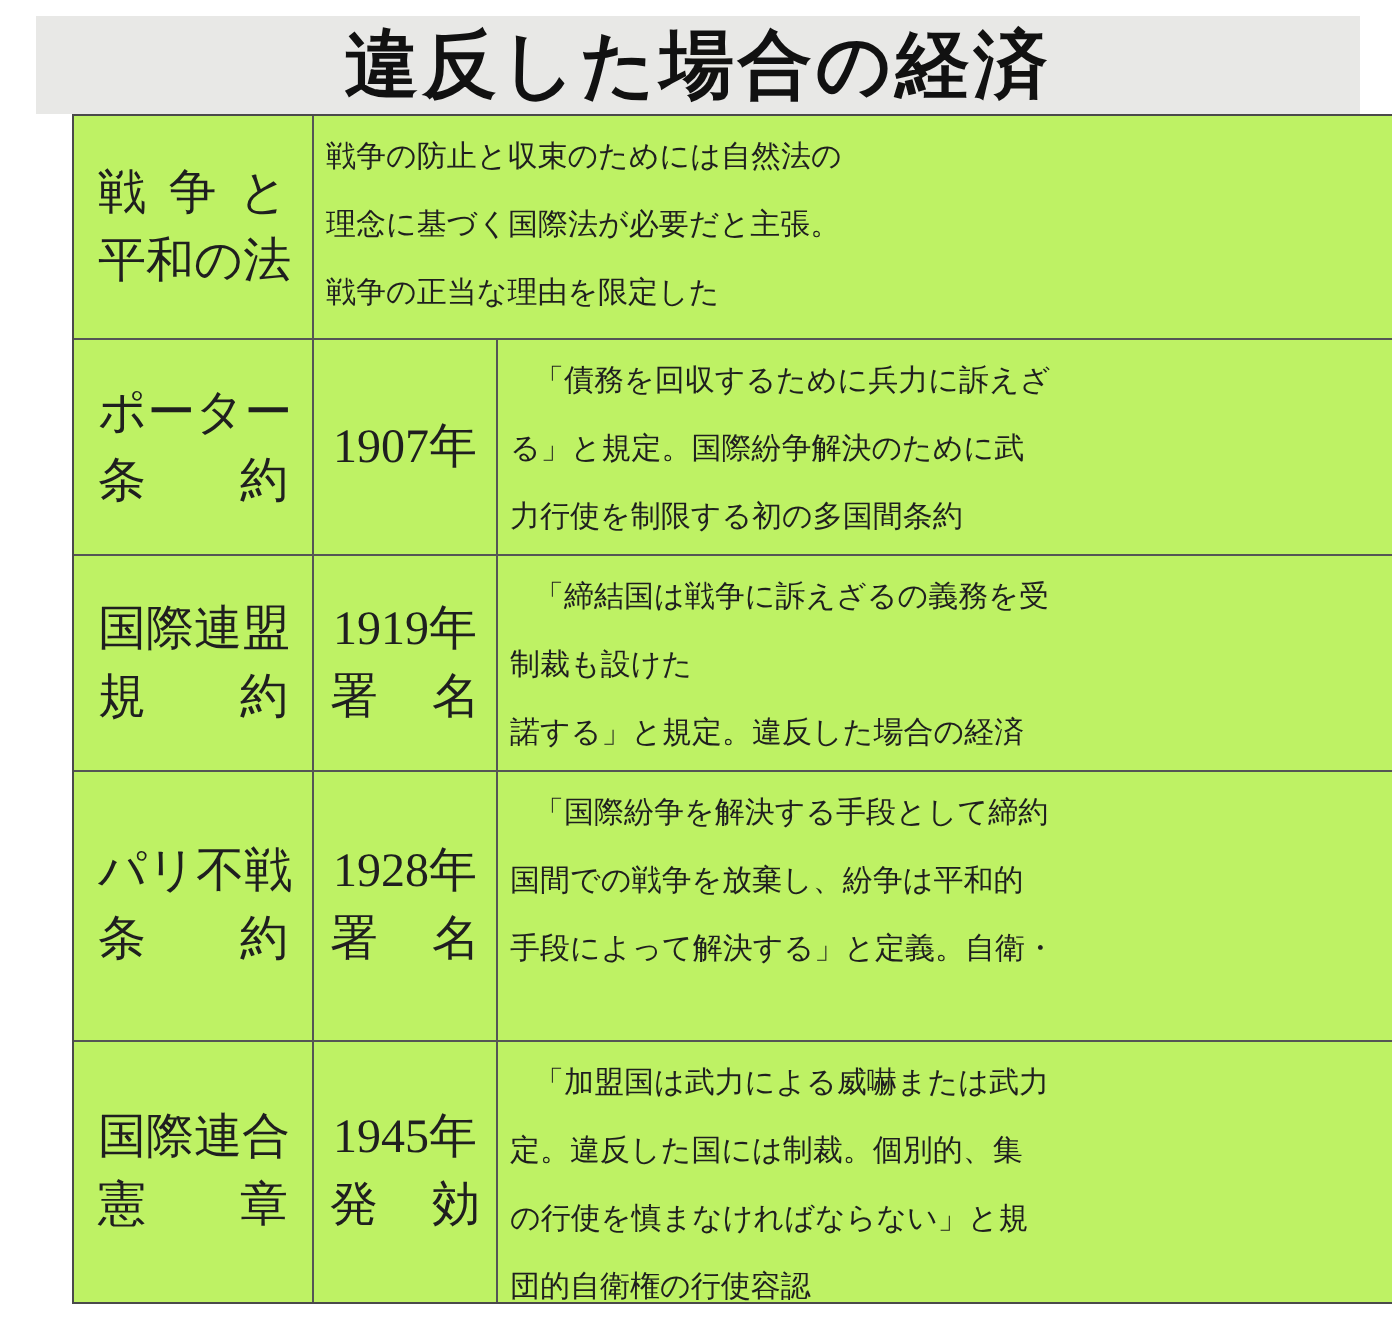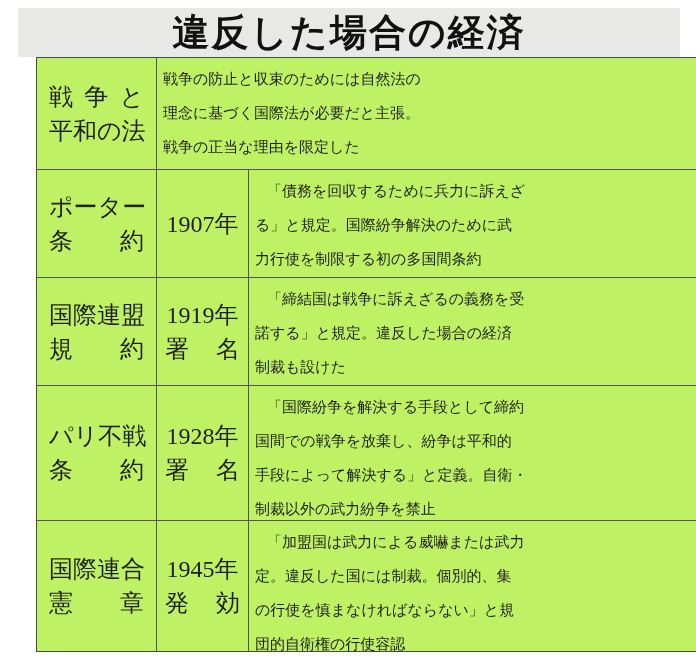--- a/index.html
+++ b/index.html
@@ -140,39 +140,38 @@
       <div class="cell name">
         <div class="jline">国際連盟</div>
         <div class="jline">規約</div>
       </div>
       <div class="cell year">
         <div class="yline-center">1919年</div>
         <div class="jline">署名</div>
       </div>
       <div class="cell desc">
         <div class="dline ind">「締結国は戦争に訴えざるの義務を受</div>
+        <div class="dline">制裁も設けた</div>
         <div class="dline">諾する」と規定。違反した場合の経済</div>
-        <div class="dline">制裁も設けた</div>
       </div>
     </div>
 
     <div class="row h135">
       <div class="cell name">
         <div class="jline">パリ不戦</div>
         <div class="jline">条約</div>
       </div>
       <div class="cell year">
         <div class="yline-center">1928年</div>
         <div class="jline">署名</div>
       </div>
       <div class="cell desc">
         <div class="dline ind">「国際紛争を解決する手段として締約</div>
         <div class="dline">国間での戦争を放棄し、紛争は平和的</div>
         <div class="dline">手段によって解決する」と定義。自衛・</div>
-        <div class="dline">制裁以外の武力紛争を禁止</div>
       </div>
     </div>
 
     <div class="row h131">
       <div class="cell name">
         <div class="jline">国際連合</div>
         <div class="jline">憲章</div>
       </div>
       <div class="cell year">
         <div class="yline-center">1945年</div>

